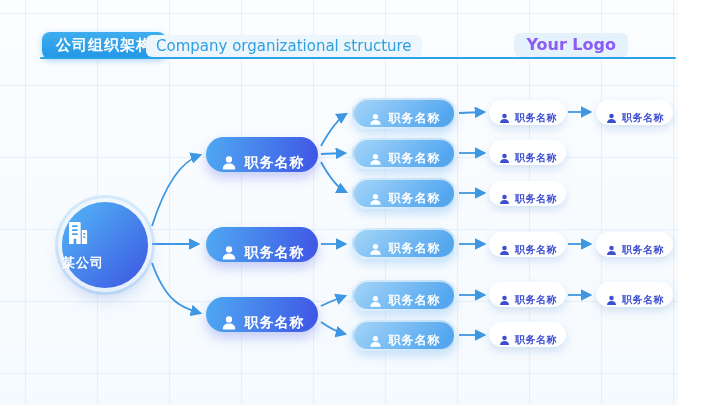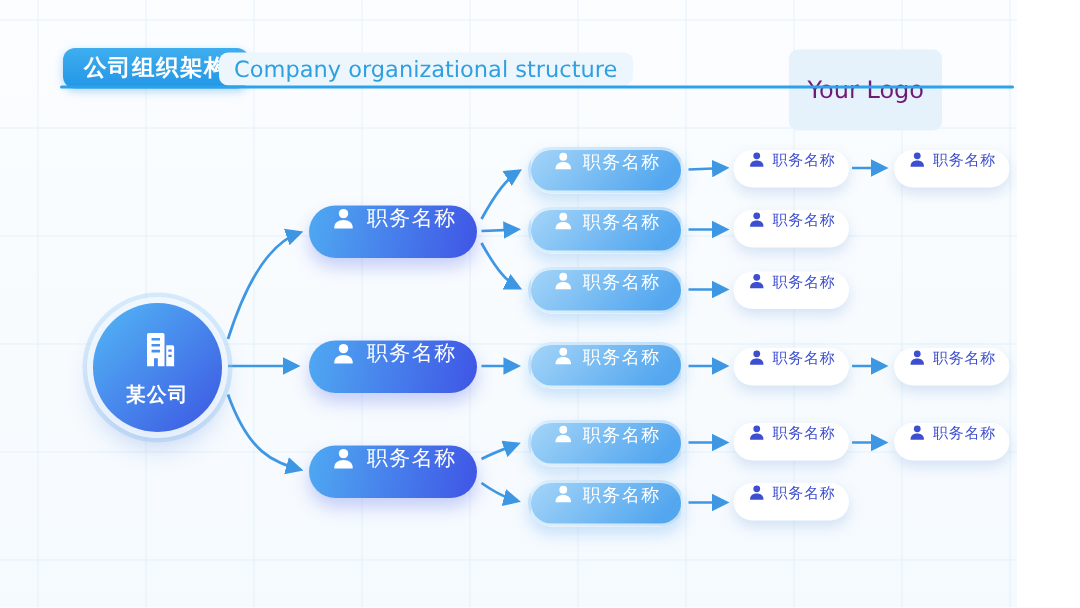--- a/index.html
+++ b/index.html
@@ -26,46 +26,46 @@
     color:#fff;font-size:15px;font-weight:bold;letter-spacing:1px;
     box-shadow:0 2px 6px rgba(40,150,230,.35);
   }
   .subtitle{
     position:absolute;left:146px;top:35px;height:22px;line-height:22px;
     padding:0 10px;border-radius:6px;background:#EEF6FD;
     color:#2E9FE0;font-size:15px;
   }
   .logo{
     position:absolute;right:50px;top:33px;height:24px;line-height:24px;
-    padding:15px 12px;border-radius:6px;background:#E5F1FB;
-    color:#701a75;font-size:16px;font-weight:normal;
+    padding:0 12px;border-radius:6px;background:#E5F1FB;
+    color:#8b5cf6;font-size:16px;font-weight:bold;
   }
   .rule{
     position:absolute;left:40px;top:57px;width:636px;height:2px;
     background:#2BA2EA;border-radius:2px;
   }
   
   svg.connectors{position:absolute;left:0;top:0;width:720px;height:405px;pointer-events:none;}
   
   .root-halo{
     position:absolute;left:55px;top:195px;width:100px;height:100px;border-radius:50%;
     background:rgba(151,204,247,0.35);
   }
   .root-node{
     position:absolute;left:62px;top:202px;width:86px;height:86px;border-radius:50%;
     background:linear-gradient(135deg,#53B8F6 0%,#3C55E2 100%);
     box-shadow:0 0 0 4px rgba(255,255,255,0.65), 0 10px 18px rgba(80,130,220,.30);
-    display:flex;flex-direction:column;align-items:center;justify-content:center;gap:3px;
+    display:flex;flex-direction:column;justify-content:center;gap:3px;
     color:#fff;
   }
   .root-node .lbl{font-size:13px;font-weight:bold;letter-spacing:1px;}
   
   .pill{
-    position:absolute;display:flex;align-items:flex-start;justify-content:center;
-    border-radius:999px;color:#fff;font-weight:normal;white-space:nowrap;
+    position:absolute;display:flex;align-items:flex-end;justify-content:center;
+    border-radius:999px;color:#fff;font-weight:bold;white-space:nowrap;
   }
   .pill .icon{display:flex;align-items:center;}
   .pill .icon svg{display:block;}
   .l2{
     width:112px;height:35px;gap:7px;font-size:14px;letter-spacing:1px;
     background:linear-gradient(100deg,#4FA9F2 0%,#3F55E5 100%);
     box-shadow:0 6px 12px rgba(63,85,229,.28);
   }
   .l3{
     width:104px;height:31px;gap:6px;font-size:12px;letter-spacing:1px;

